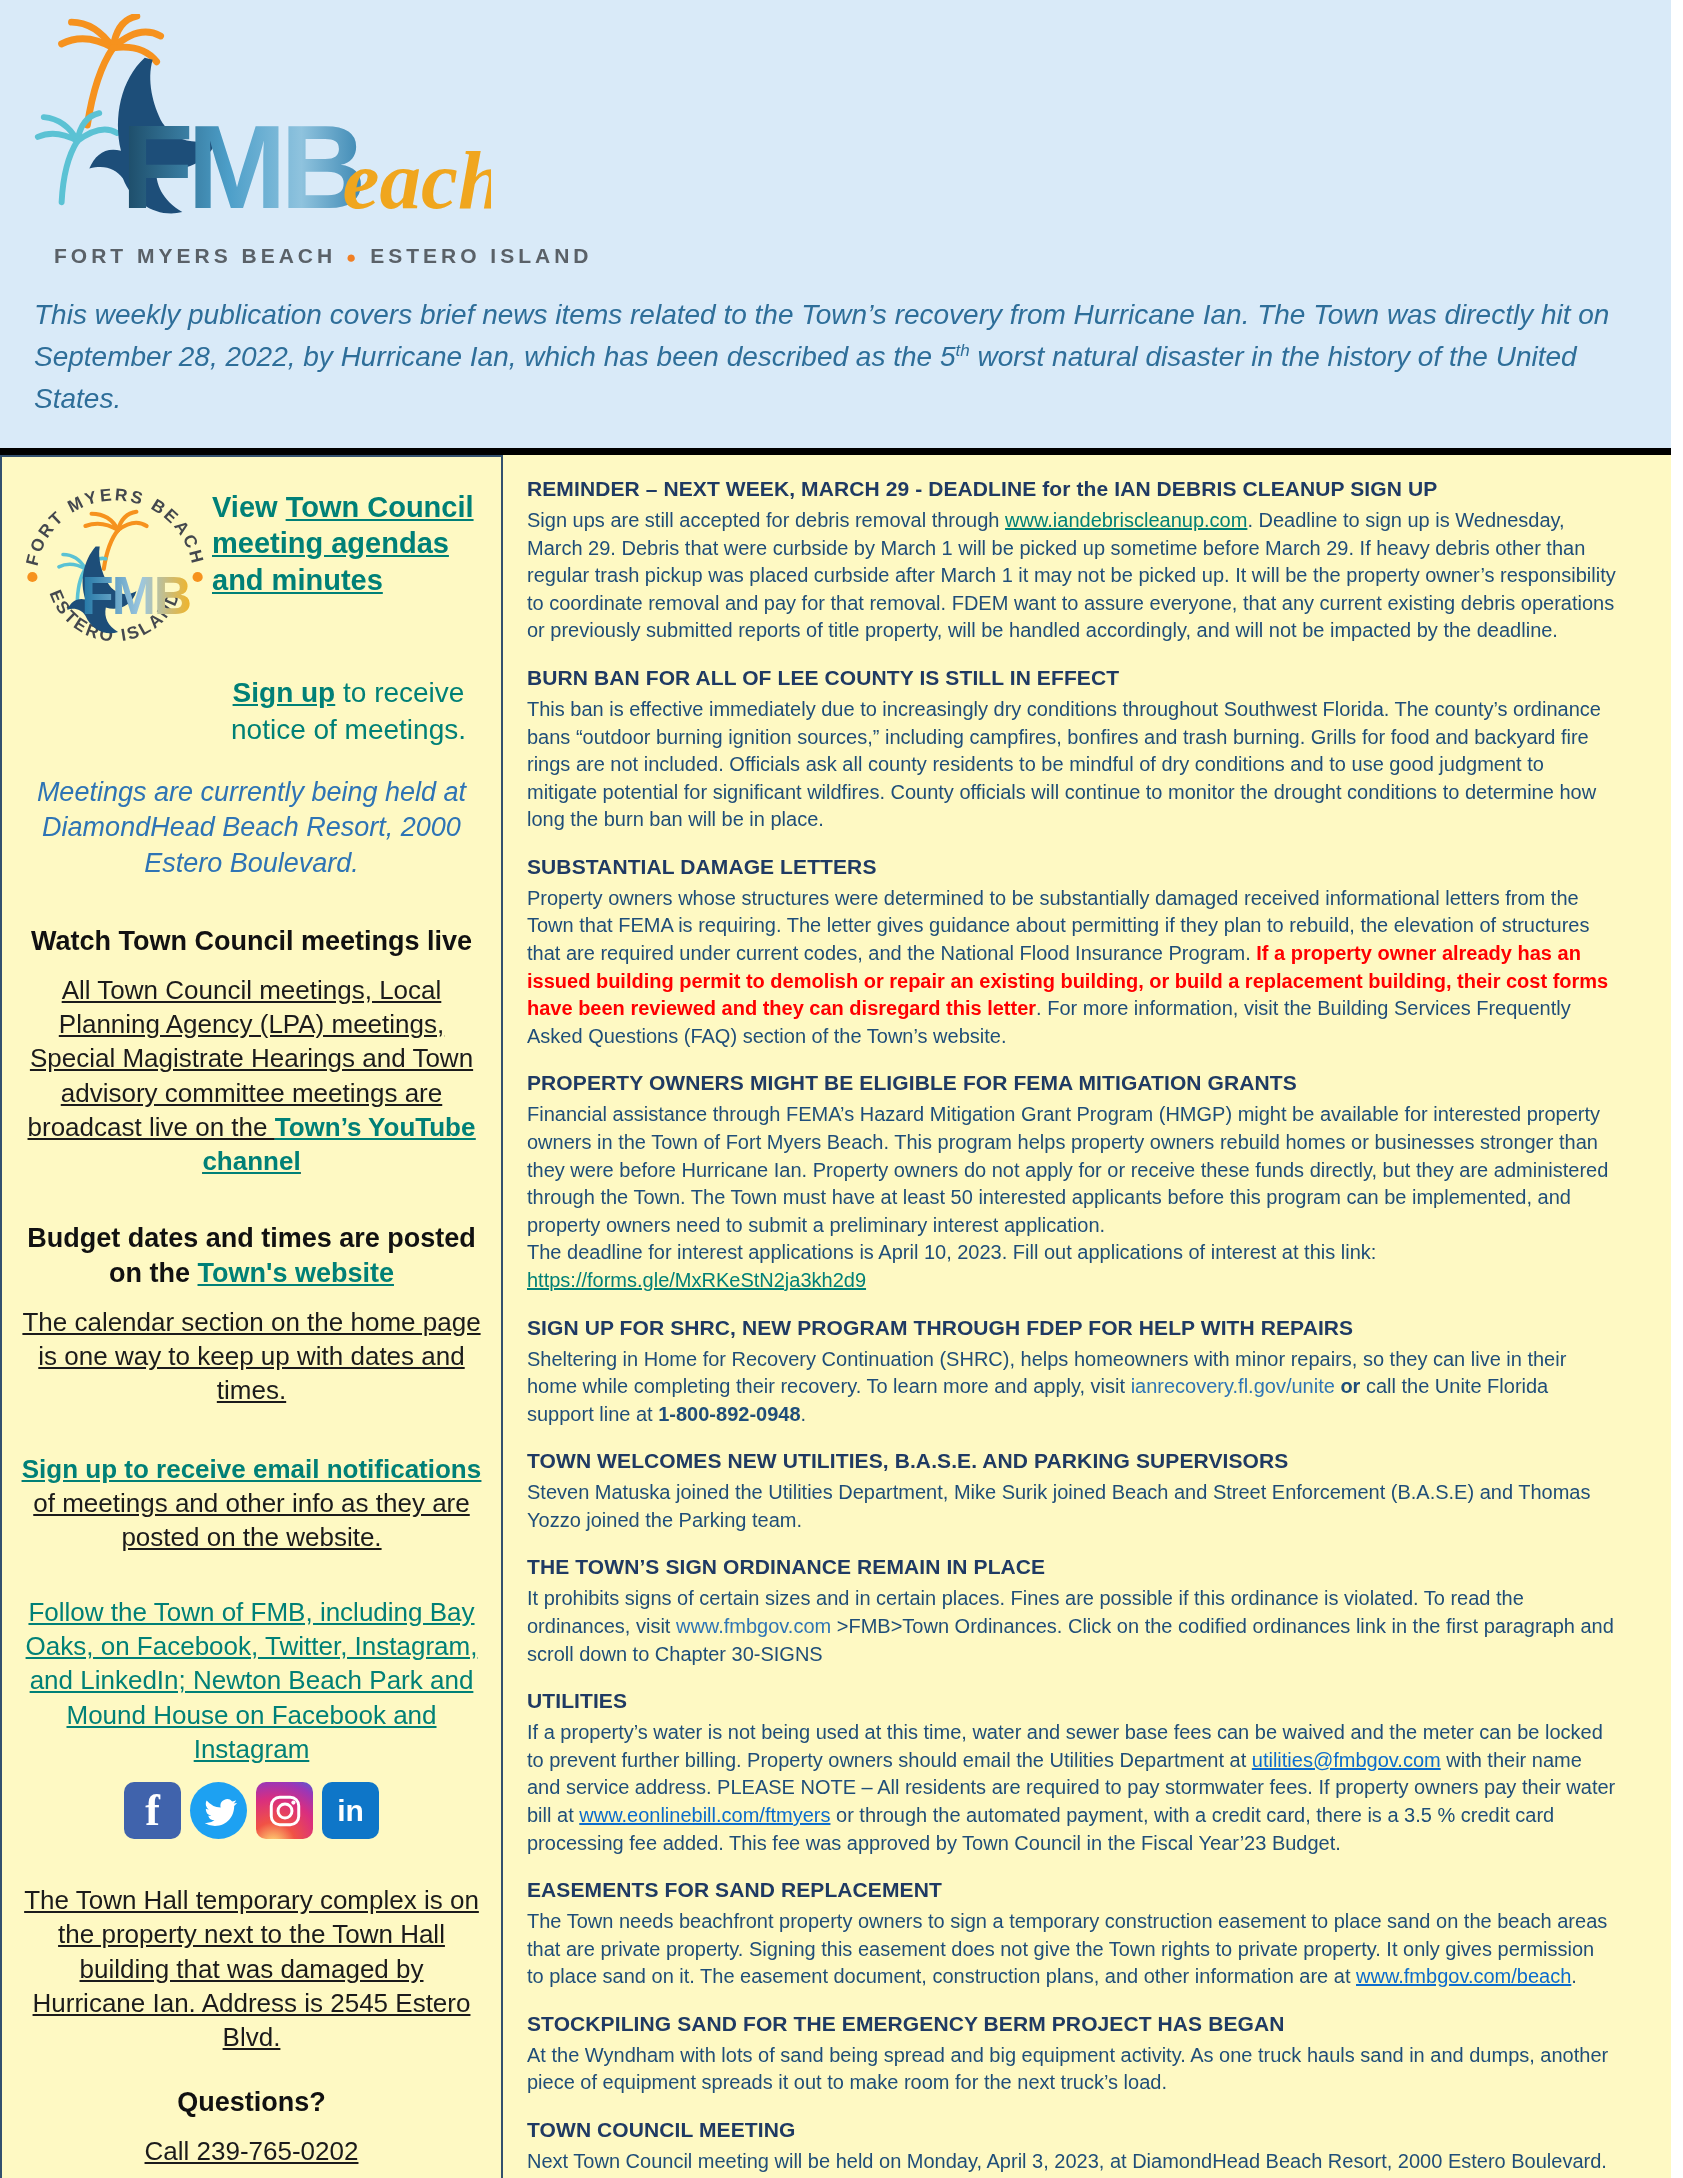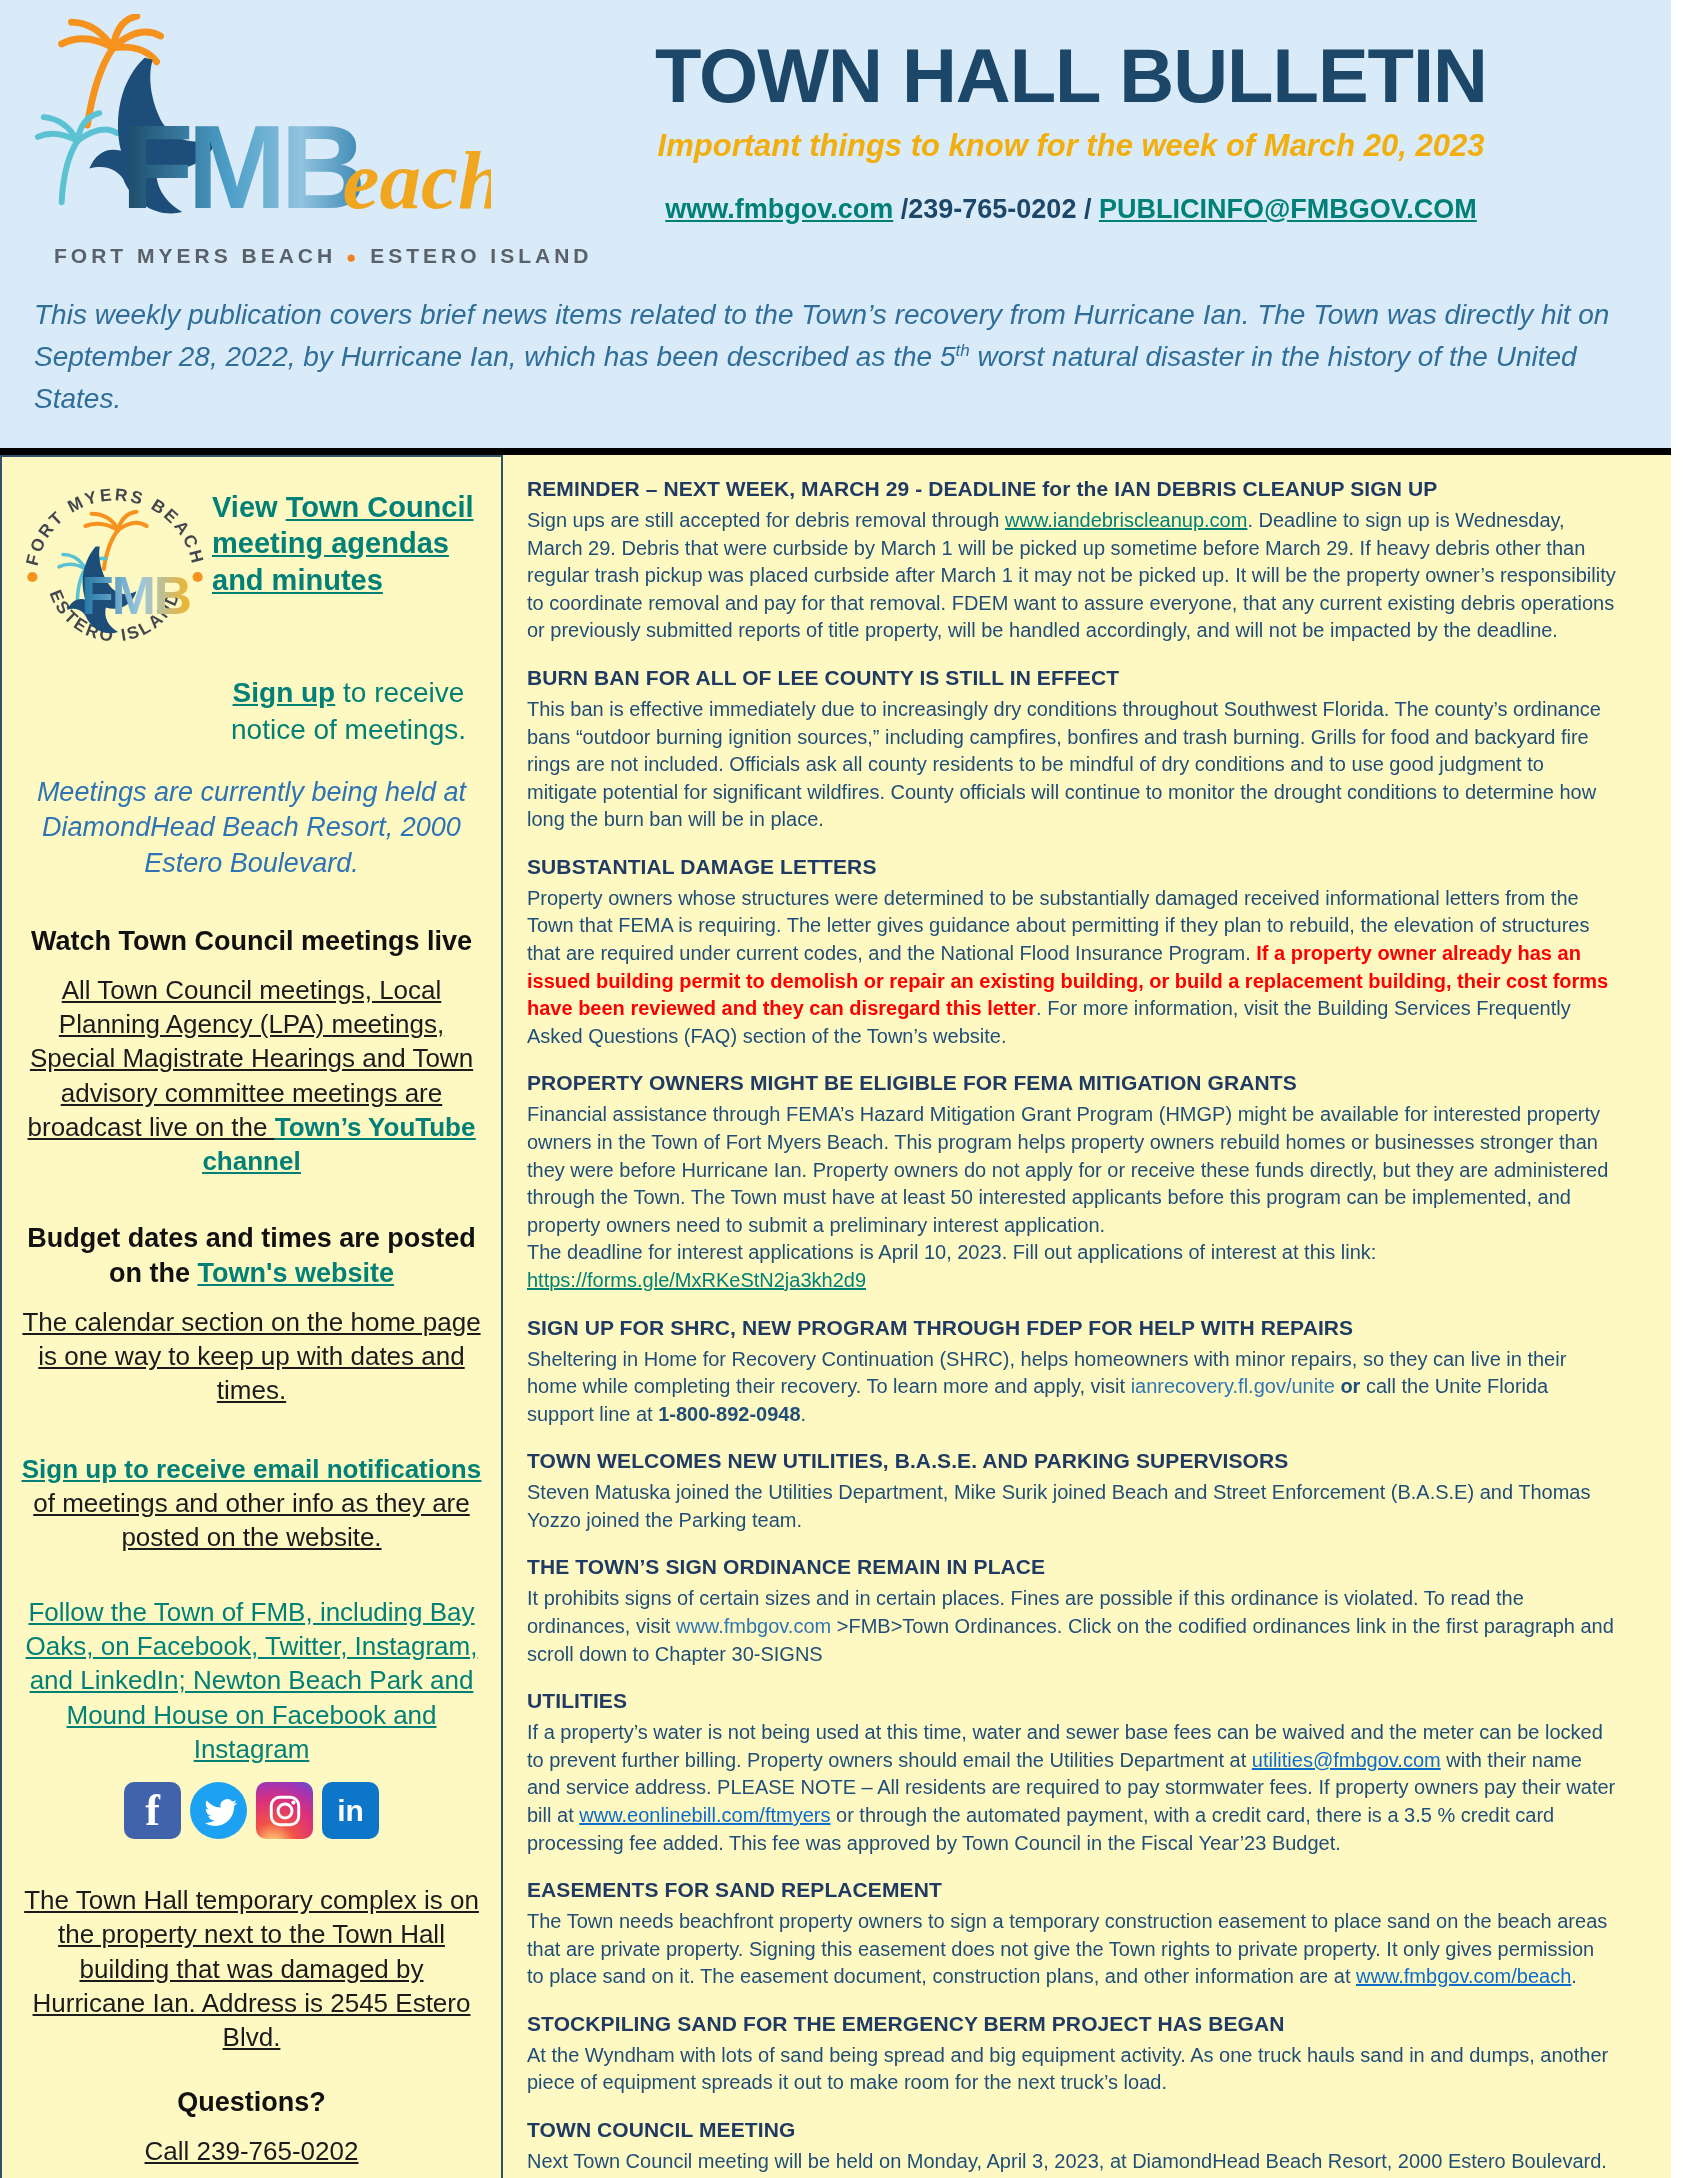--- a/index.html
+++ b/index.html
@@ -93,25 +93,20 @@
           <path d="M52 128 Q56 104 74 100"></path>
             <path d="M52 128 Q76 110 92 120"></path>
         </g>
 
         <path fill="#1d4e79" d="M120 44 C96 66 88 104 96 138 C80 134 70 142 64 156 C80 152 90 156 98 166 C108 192 134 206 158 200 C138 188 130 172 132 154 C158 162 186 150 194 124 C172 134 150 128 138 110 C128 92 122 66 128 46 Z"></path>
 
         <text x="96" y="196" font-family="Liberation Sans, sans-serif" font-weight="bold" font-size="120" fill="url(#gFMB)" letter-spacing="-6">FMB</text>
         <text x="320" y="196" font-family="Liberation Serif, serif" font-style="italic" font-weight="bold" font-size="84" fill="#f0a61e">each</text>
       </svg>
       <div class="logo-tagline"><span>FORT MYERS BEACH</span> <span class="dot">●</span> <span>ESTERO ISLAND</span></div>
-    </div>
-    <div class="mast-right">
-      <h1 class="title">TOWN HALL BULLETIN</h1>
-      <div class="subtitle">Important things to know for the week of March 20, 2023</div>
-      <div class="contact"><a class="teal-link">www.fmbgov.com</a><span> /239-765-0202 / </span><a class="teal-link">PUBLICINFO@FMBGOV.COM</a></div>
     </div>
   </header>
 
   <div class="intro"><span>This weekly publication covers brief news items related to the Town’s recovery from Hurricane Ian. The Town was directly hit on September 28, 2022, by Hurricane Ian, which has been described as the 5</span><sup>th</sup><span> worst natural disaster in the history of the United States.</span></div>
   <div class="black-rule"></div>
 
   <div class="content">
 
     <aside class="sidebar">
       <div class="sb-top">

